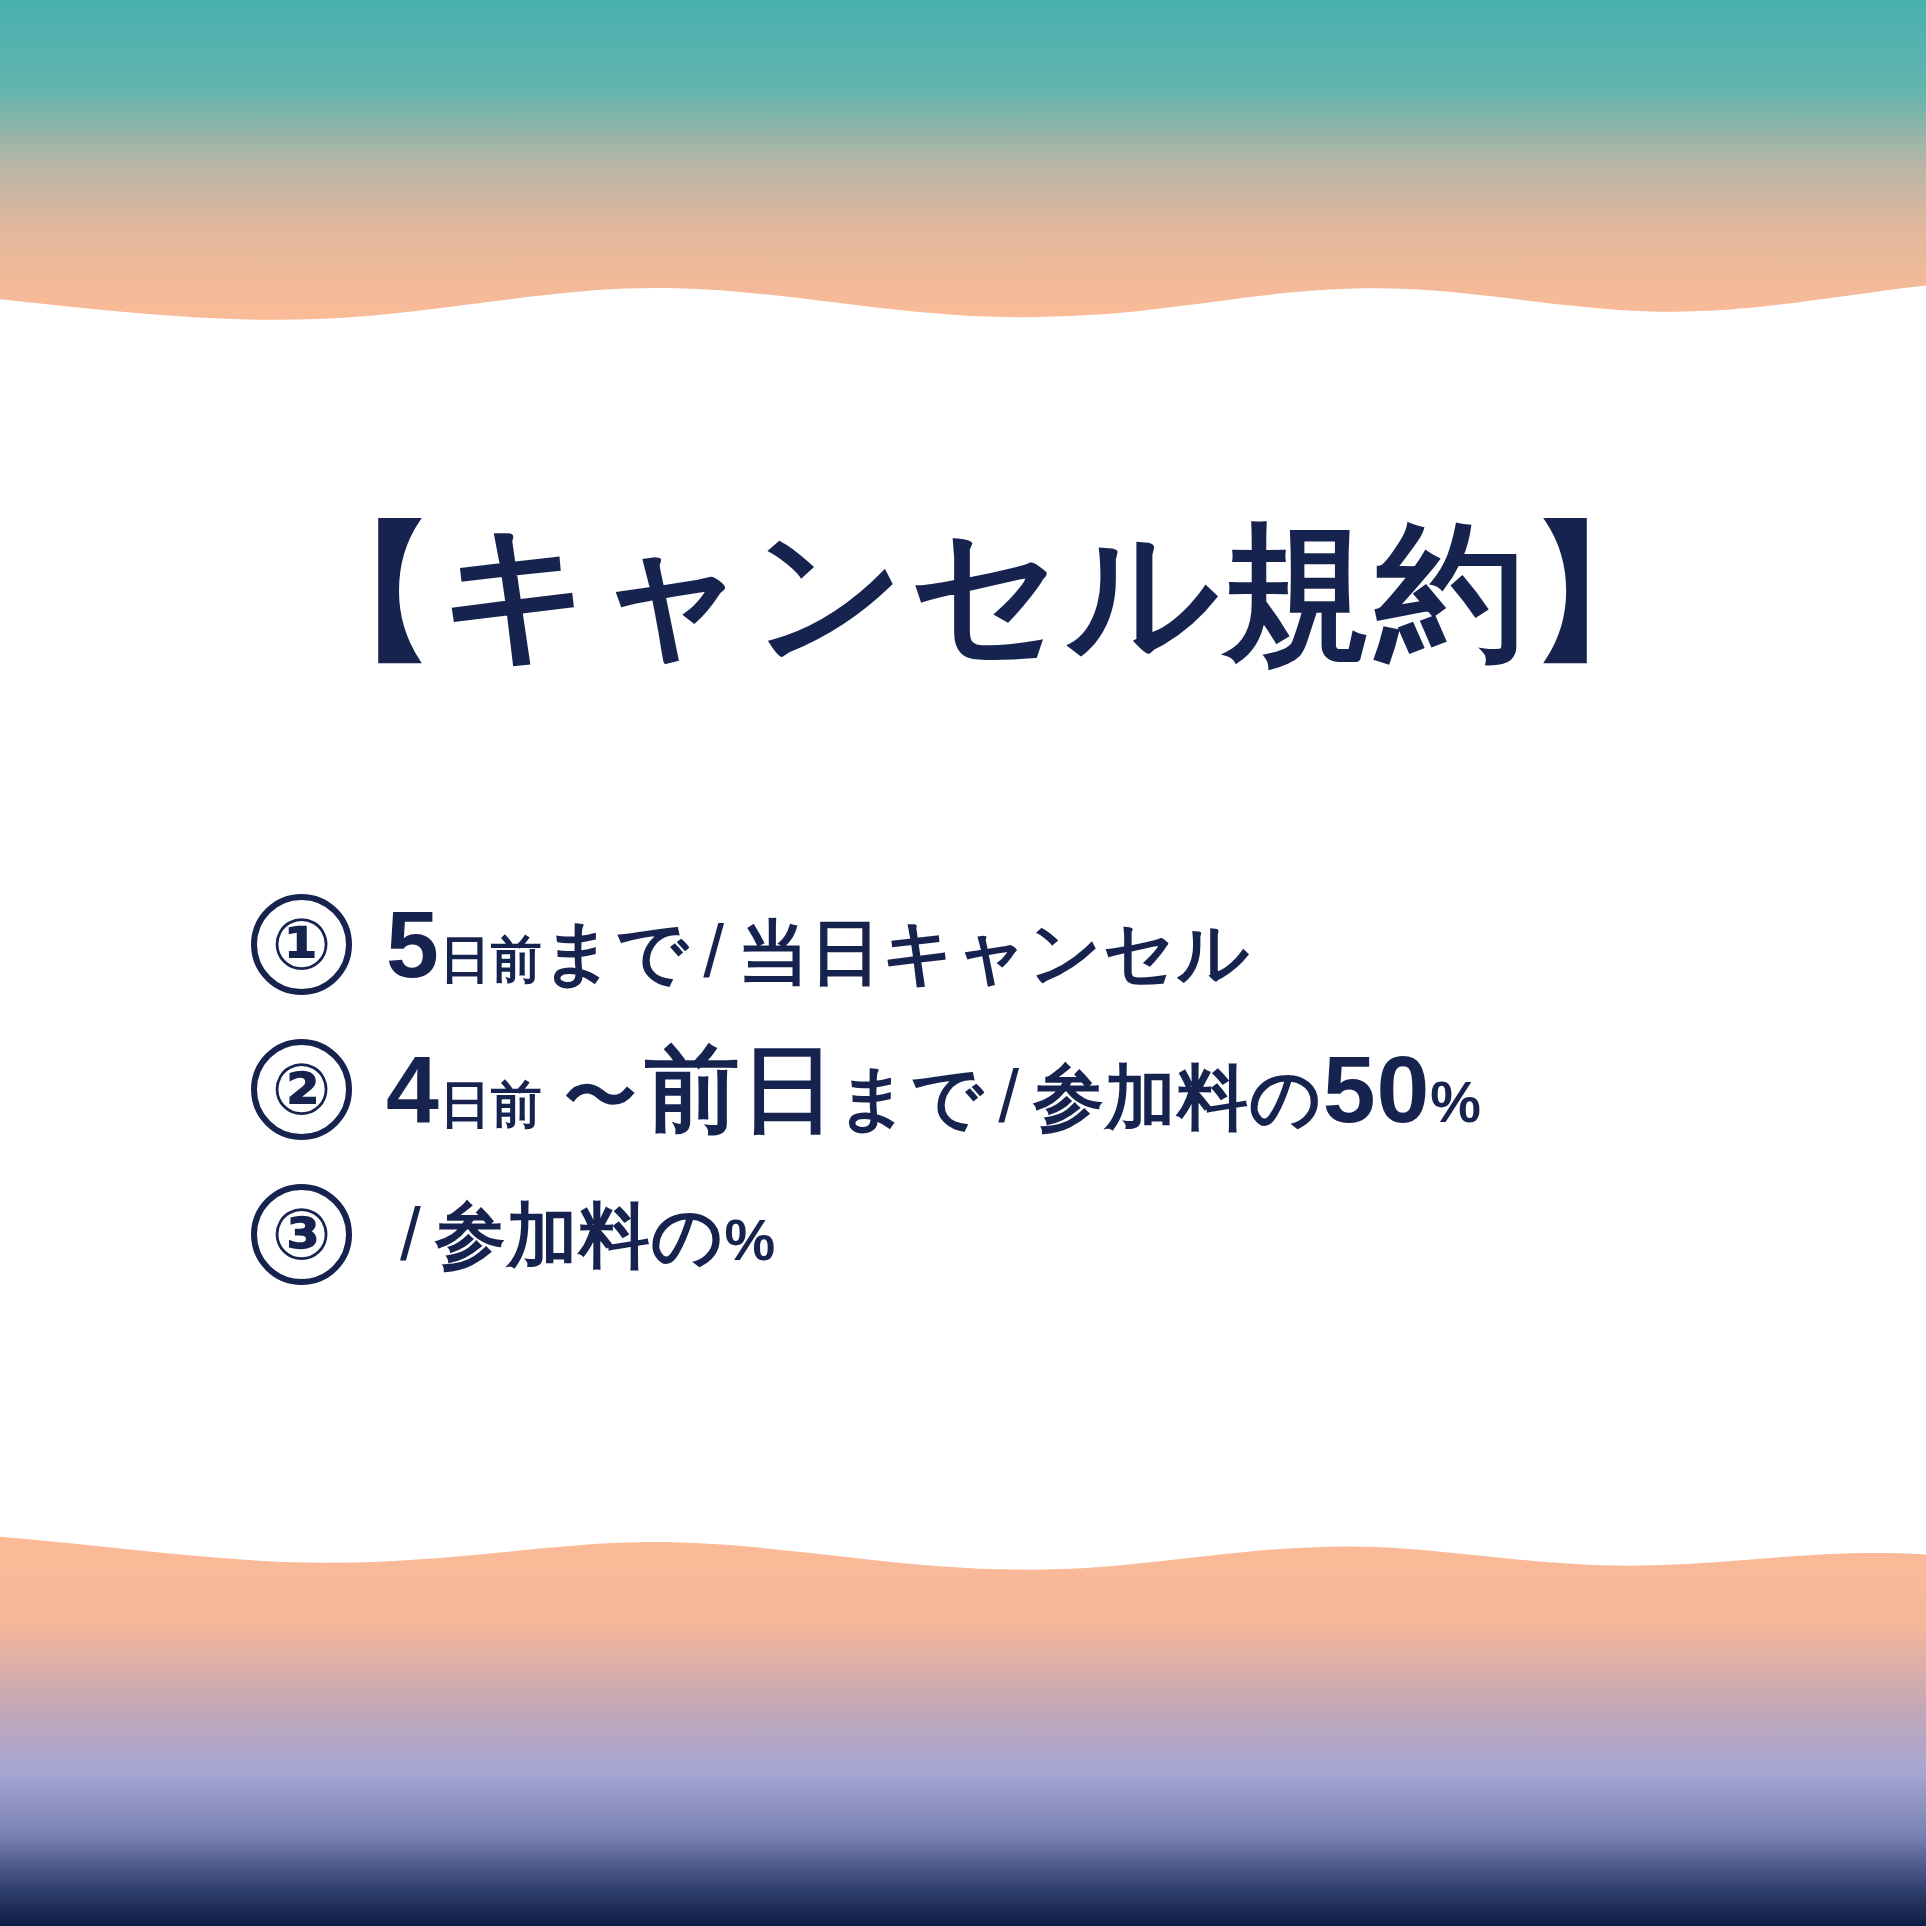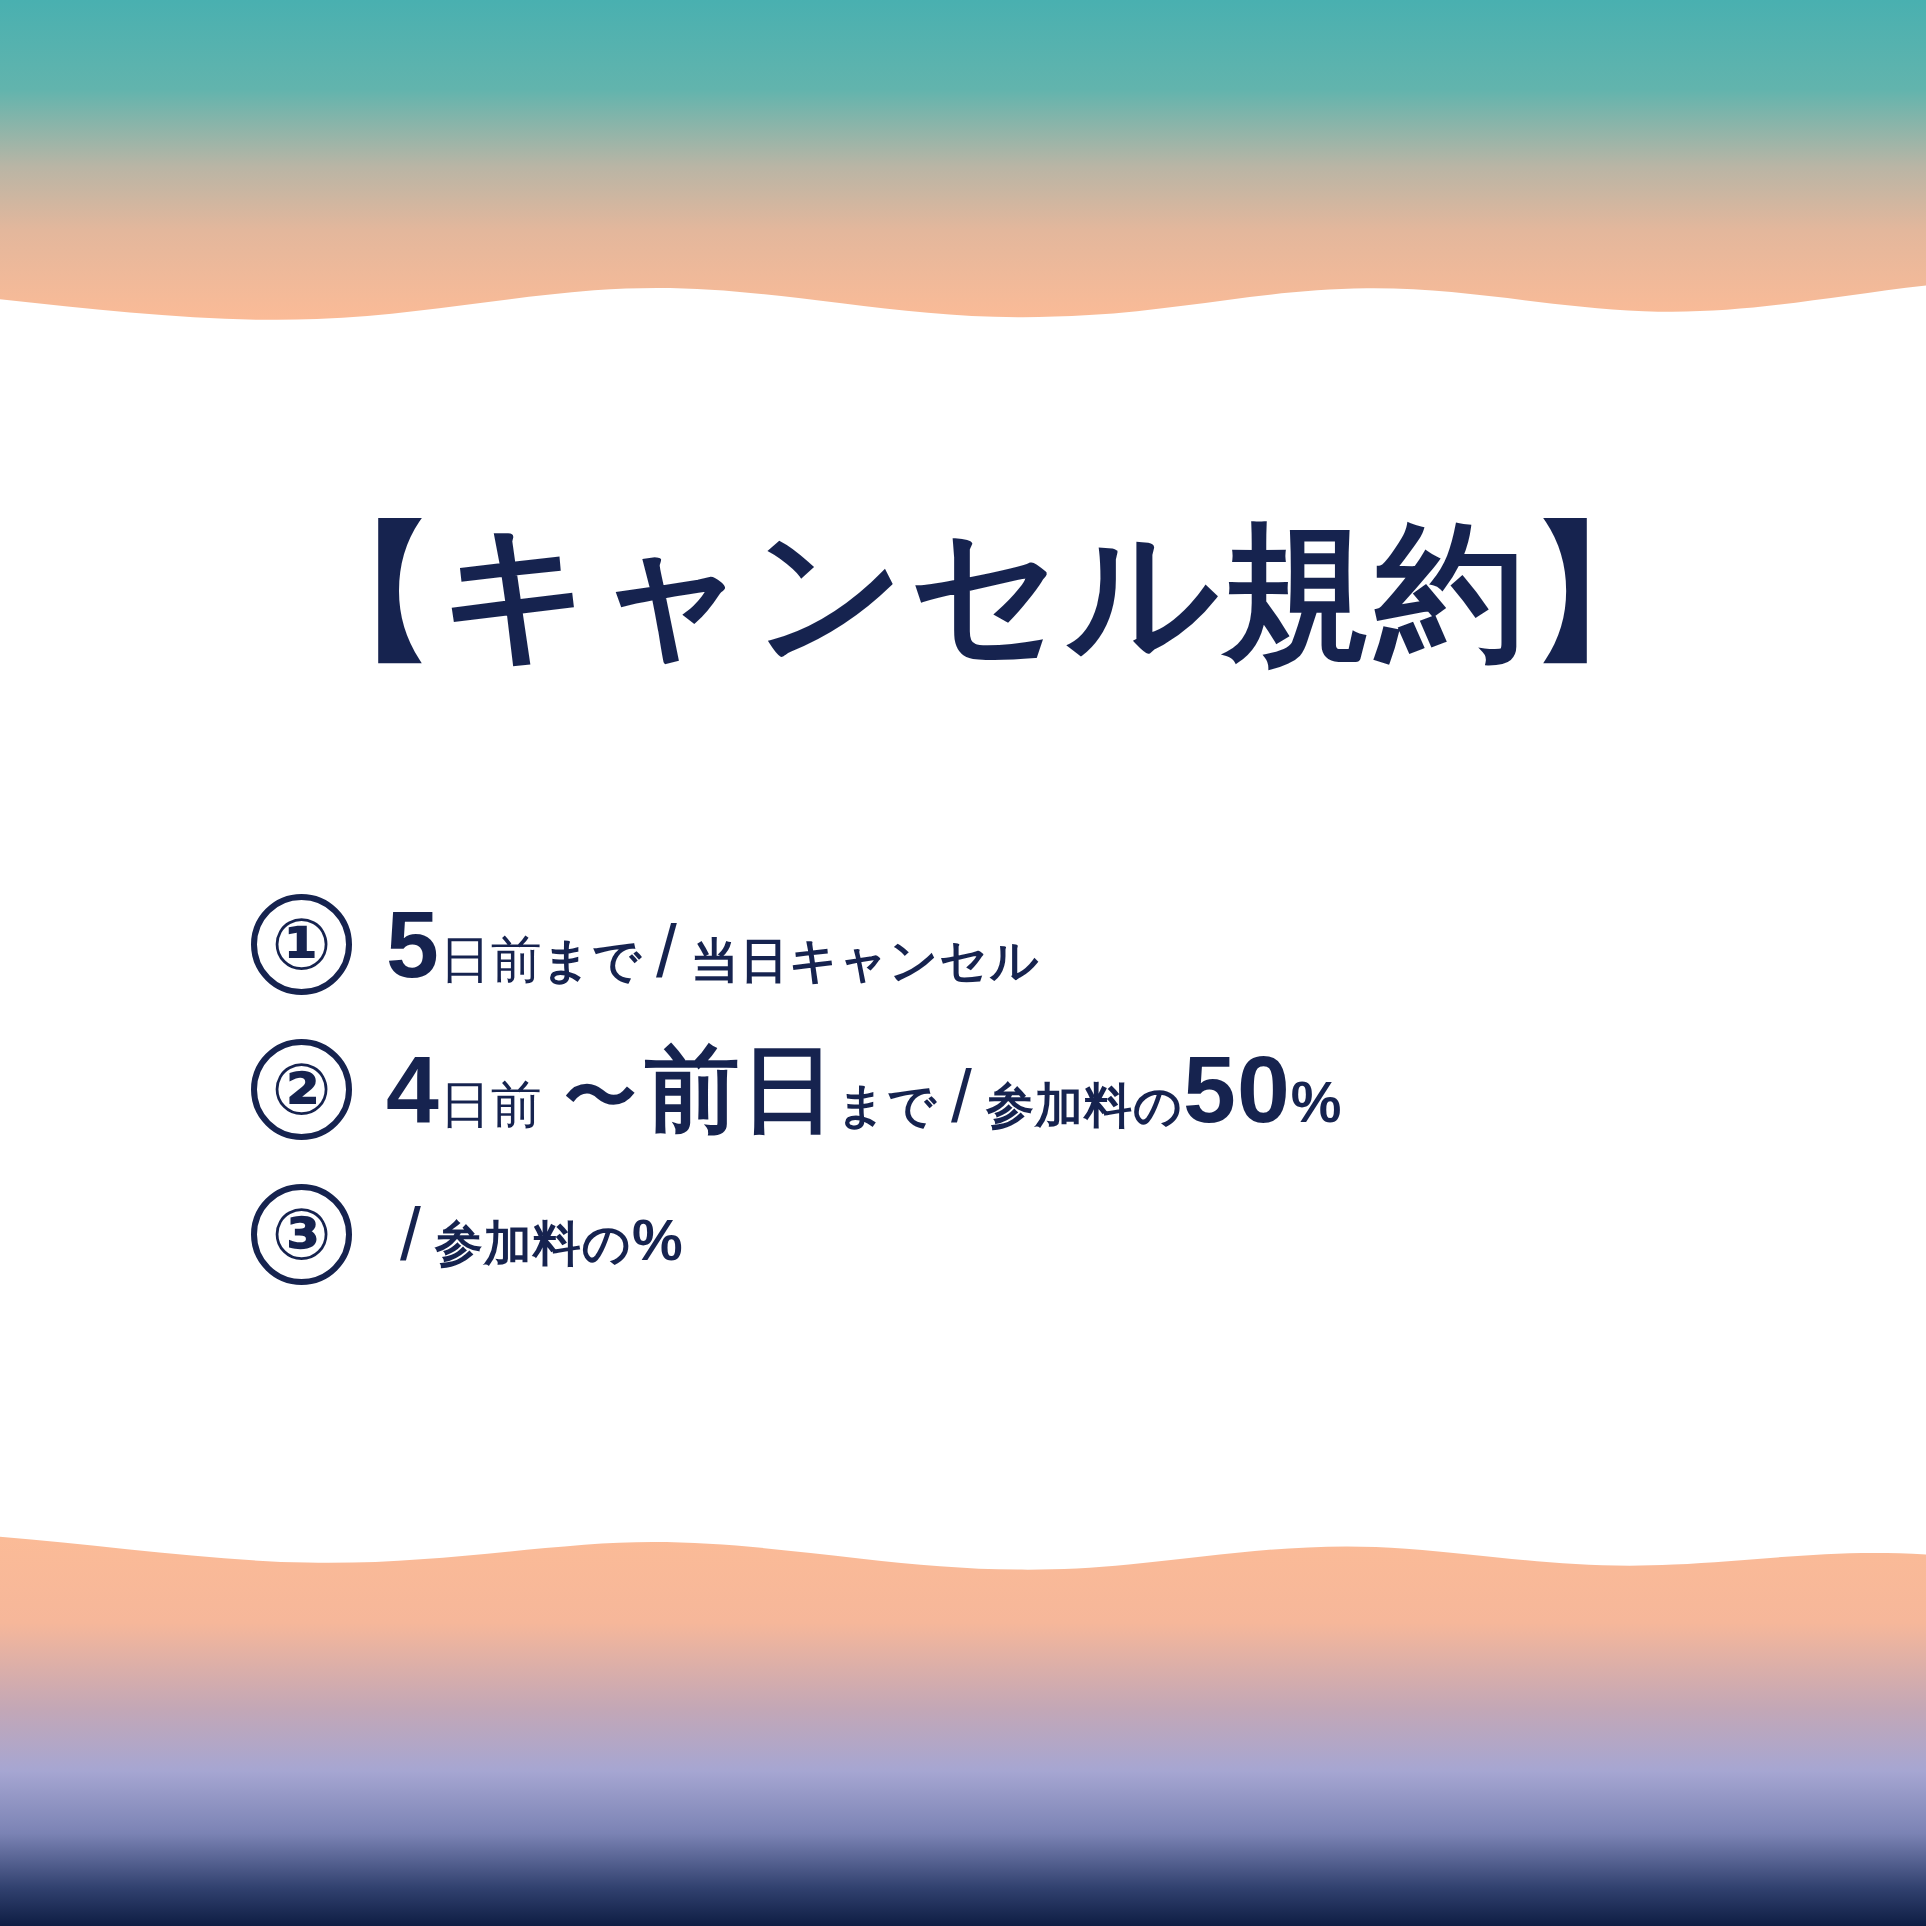--- a/index.html
+++ b/index.html
@@ -117,29 +117,29 @@
 
   
   .seg.big {
     font-size: 95px;
     font-weight: 700;
     letter-spacing: 1px;
   }
 
   
   .seg.mid {
-    font-size: 48px;
+    font-size: 71px;
     font-weight: 600;
     letter-spacing: 1px;
   }
 
   
   .seg.small {
     font-size: 51px;
-    font-weight: 400;
+    font-weight: 700;
     letter-spacing: 0px;
   }
 
   
   .seg.pct {
     font-size: 57px;
     font-weight: 600;
   }
 
   .seg.slash {

